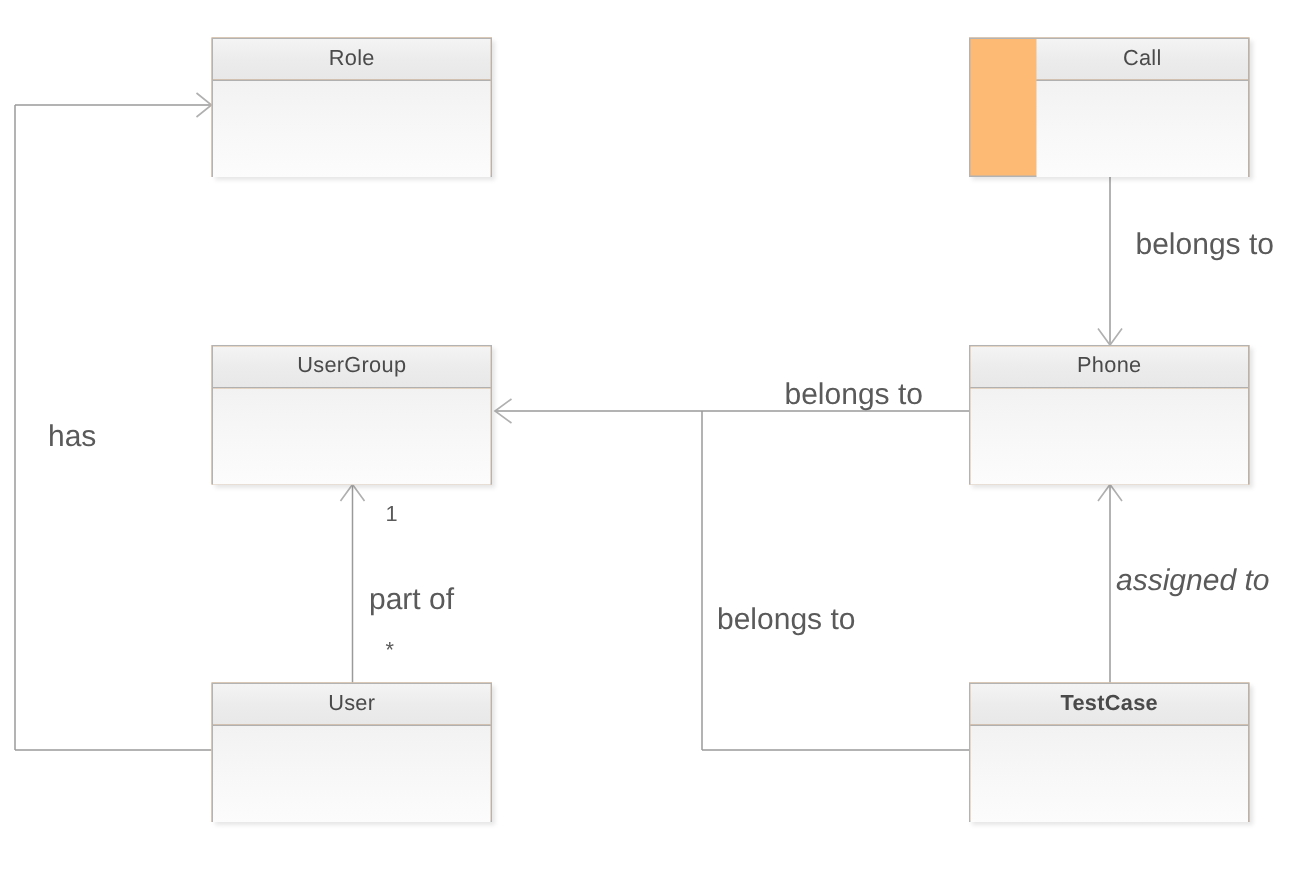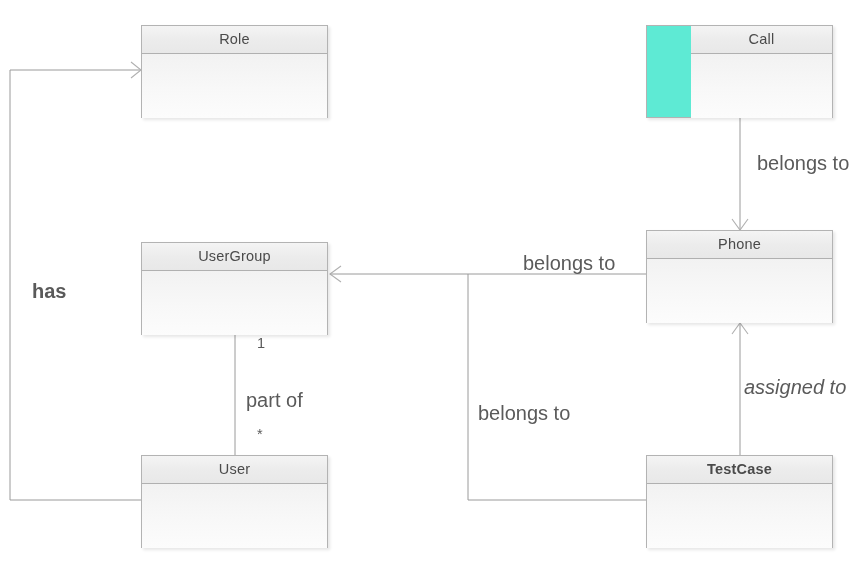--- a/index.html
+++ b/index.html
@@ -10,21 +10,21 @@
     overflow:hidden;
   }
   #canvas{position:relative;width:864px;height:579px;}
 
   
   .uml-class{
     position:absolute;
     width:187px;height:93px;
     box-sizing:border-box;
     border:1px solid #b3b3b3;
-    background:#5eead4;
+    background:#fdba74;
     box-shadow:2px 2px 3px rgba(0,0,0,0.10);
     z-index:5;
   }
   .uml-header{
     height:28px;
     box-sizing:border-box;
     border-bottom:1px solid #b0b0b0;
     background:linear-gradient(to bottom,#f4f4f4 0%,#ececec 50%,#e8e8e8 100%);
     display:flex;align-items:center;justify-content:center;
   }
@@ -122,21 +122,21 @@
     <div class="uml-body"></div>
   </div>
 
   <div class="uml-class" style="left:646px;top:25px;padding-left:44px;">
     <div class="uml-header">
       <span class="uml-title">Call</span>
     </div>
     <div class="uml-body"></div>
   </div>
 
-  <div class="uml-class" style="left:141px;top:230px;margin-top:12px;">
+  <div class="uml-class" style="left:141px;top:230px;">
     <div class="uml-header">
       <span class="uml-title">UserGroup</span>
     </div>
     <div class="uml-body"></div>
   </div>
 
   <div class="uml-class" style="left:141px;top:455px;">
     <div class="uml-header">
       <span class="uml-title">User</span>
     </div>
@@ -150,21 +150,21 @@
     <div class="uml-body"></div>
   </div>
 
   <div class="uml-class" style="left:646px;top:455px;font-weight:bold;">
     <div class="uml-header">
       <span class="uml-title">TestCase</span>
     </div>
     <div class="uml-body"></div>
   </div>
 
-  <div class="edge-label" style="left:32px;top:281px;font-weight:bold;">has</div>
+  <div class="edge-label" style="left:32px;top:281px;">has</div>
 
   <div class="edge-label" style="left:757px;top:153px;">belongs to</div>
 
   <div class="edge-label" style="left:523px;top:253px;">belongs to</div>
 
   <div class="edge-label" style="left:744px;top:377px;font-style:italic;">assigned to</div>
 
   <div class="edge-label" style="left:478px;top:403px;">belongs to</div>
 
   <div class="edge-label" style="left:246px;top:390px;text-align:right;">part of</div>

